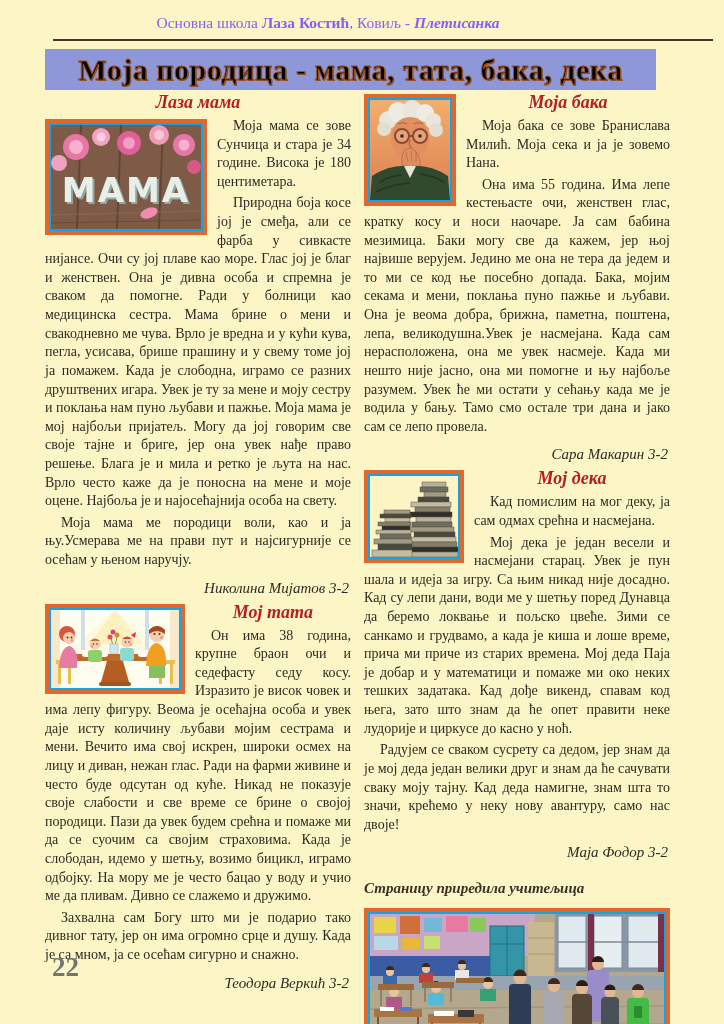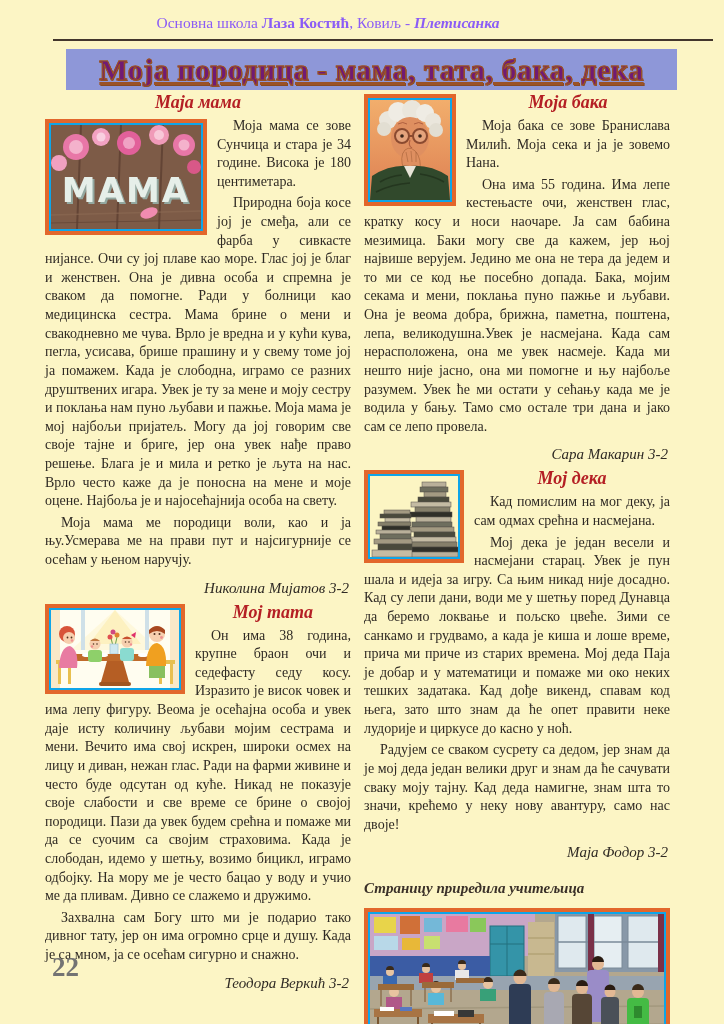--- a/index.html
+++ b/index.html
@@ -8,27 +8,26 @@
     background:#fcf5c5;
     font-family:"Liberation Serif",serif;color:#2f2a24;
   }
   
   .header{position:absolute;top:14px;left:12px;width:632px;text-align:center;font-size:15.5px;color:#8b5cf6;}
   .header .b{font-weight:bold;}
   .header .bi{font-weight:bold;font-style:italic;}
   .rule{position:absolute;top:39px;left:53px;width:660px;height:2px;background:#43362c;}
   
   .banner{
-    position:absolute;top:49px;left:66px;width:611px;height:41px;
+    position:absolute;top:49px;left:45px;width:611px;height:41px;
     background:#8e97d8;text-align:center;line-height:41px;
-    font-size:30px;font-weight:bold;color:#701a75;
+    font-size:30px;font-weight:bold;color:#000000;
     -webkit-text-stroke:1px #9a5226;
     text-shadow:1px 1px 0 #8a4a20;
     letter-spacing:.5px;
-    text-decoration:underline;
   }
   
   .columns{position:absolute;top:92px;left:45px;width:625px;display:flex;gap:13px;}
   .col{width:306px;}
   .section-heading{
     font-size:18px;font-weight:bold;font-style:italic;color:#b41f24;
     text-align:center;margin:0 0 4px 0;
   }
   .col p{font-size:14px;line-height:1.33;text-align:justify;text-indent:16px;margin:0 0 3px 0;}
   .byline{font-size:15px;font-style:italic;text-align:right;margin:10px 2px 5px 0;}
@@ -49,21 +48,21 @@
     <span>Основна школа </span><span class="b">Лаза Костић</span><span>, Ковиљ - </span><span class="bi">Плетисанка</span>
   </div>
   <div class="rule"></div>
 
   <div class="banner">Моја породица - мама, тата, бака, дека</div>
 
   <div class="columns">
 
     <div class="col">
 
-      <h2 class="section-heading">Маја мама</h2>
+      <h2 class="section-heading">Лаза мама</h2>
 
       <figure class="fl">
         <svg width="150" height="104" viewBox="0 0 150 104">
           <rect x="0" y="0" width="150" height="104" fill="#7d5b47"></rect>
           <line x1="30" y1="0" x2="26" y2="104" stroke="#5d3f31" stroke-width="2" opacity="0.8"></line>
           <line x1="70" y1="0" x2="66" y2="104" stroke="#5d3f31" stroke-width="2" opacity="0.8"></line>
           <line x1="112" y1="0" x2="108" y2="104" stroke="#5d3f31" stroke-width="2" opacity="0.8"></line>
           <line x1="0" y1="90" x2="150" y2="86" stroke="#8d6b54" stroke-width="1.5" opacity="0.6"></line>
           <line x1="0" y1="98" x2="150" y2="95" stroke="#5d3f31" stroke-width="1" opacity="0.6"></line>
           <circle cx="25" cy="22" r="13" fill="#e877a7"></circle>

